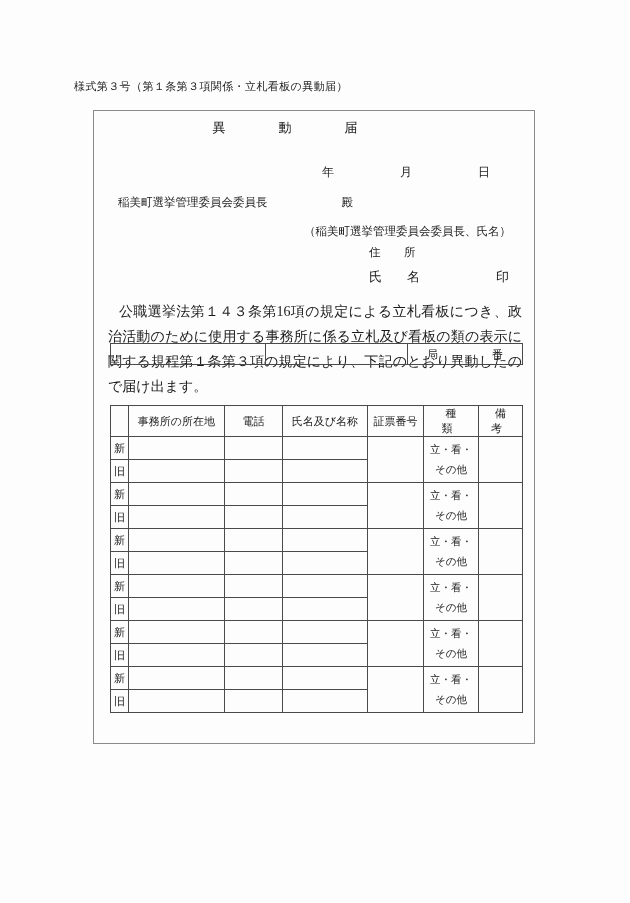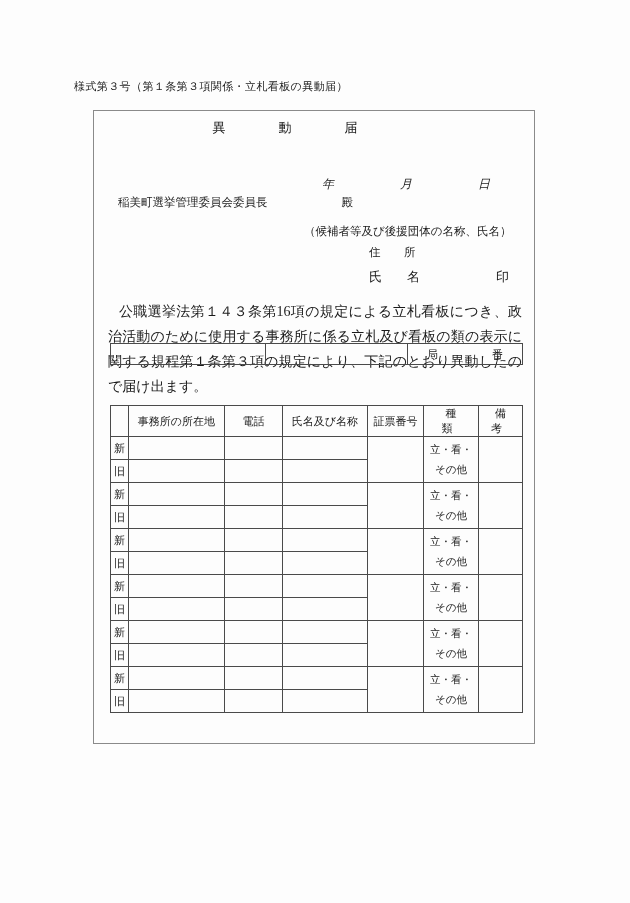--- a/index.html
+++ b/index.html
@@ -47,23 +47,22 @@
     font-size: 13px;
     letter-spacing: 0.5px;
     padding-right: 40px;
     box-sizing: border-box;
   }
   .doc-title span { letter-spacing: 20px; }
 
   .date-line {
     position: absolute;
     right: 30px;
-    top: 65px;
+    top: 53px;
     font-size: 12px;
-    font-style: italic;
   }
   .date-line span { letter-spacing: 14px; }
 
   
   .addressee {
     position: absolute;
     left: 24px;
     top: 84px;
     font-size: 11.5px;
     white-space: nowrap;
@@ -181,21 +180,21 @@
   </div>
 
   <div class="date-line">
     <span>年　　月　　日</span>
   </div>
 
   <div class="addressee">
     <span>稲美町選挙管理委員会委員長</span><span class="dono">殿</span>
   </div>
 
-  <div class="note-group">（候補者等及び後援団体の名称、氏名）</div>
+  <div class="note-group">（稲美町選挙管理委員会委員長、氏名）</div>
 
   <div class="addr-row">
     <span>住　所</span>
   </div>
 
   <div class="name-row">
     <span class="lbl">氏　名</span>
     <span>印</span>
   </div>
 

